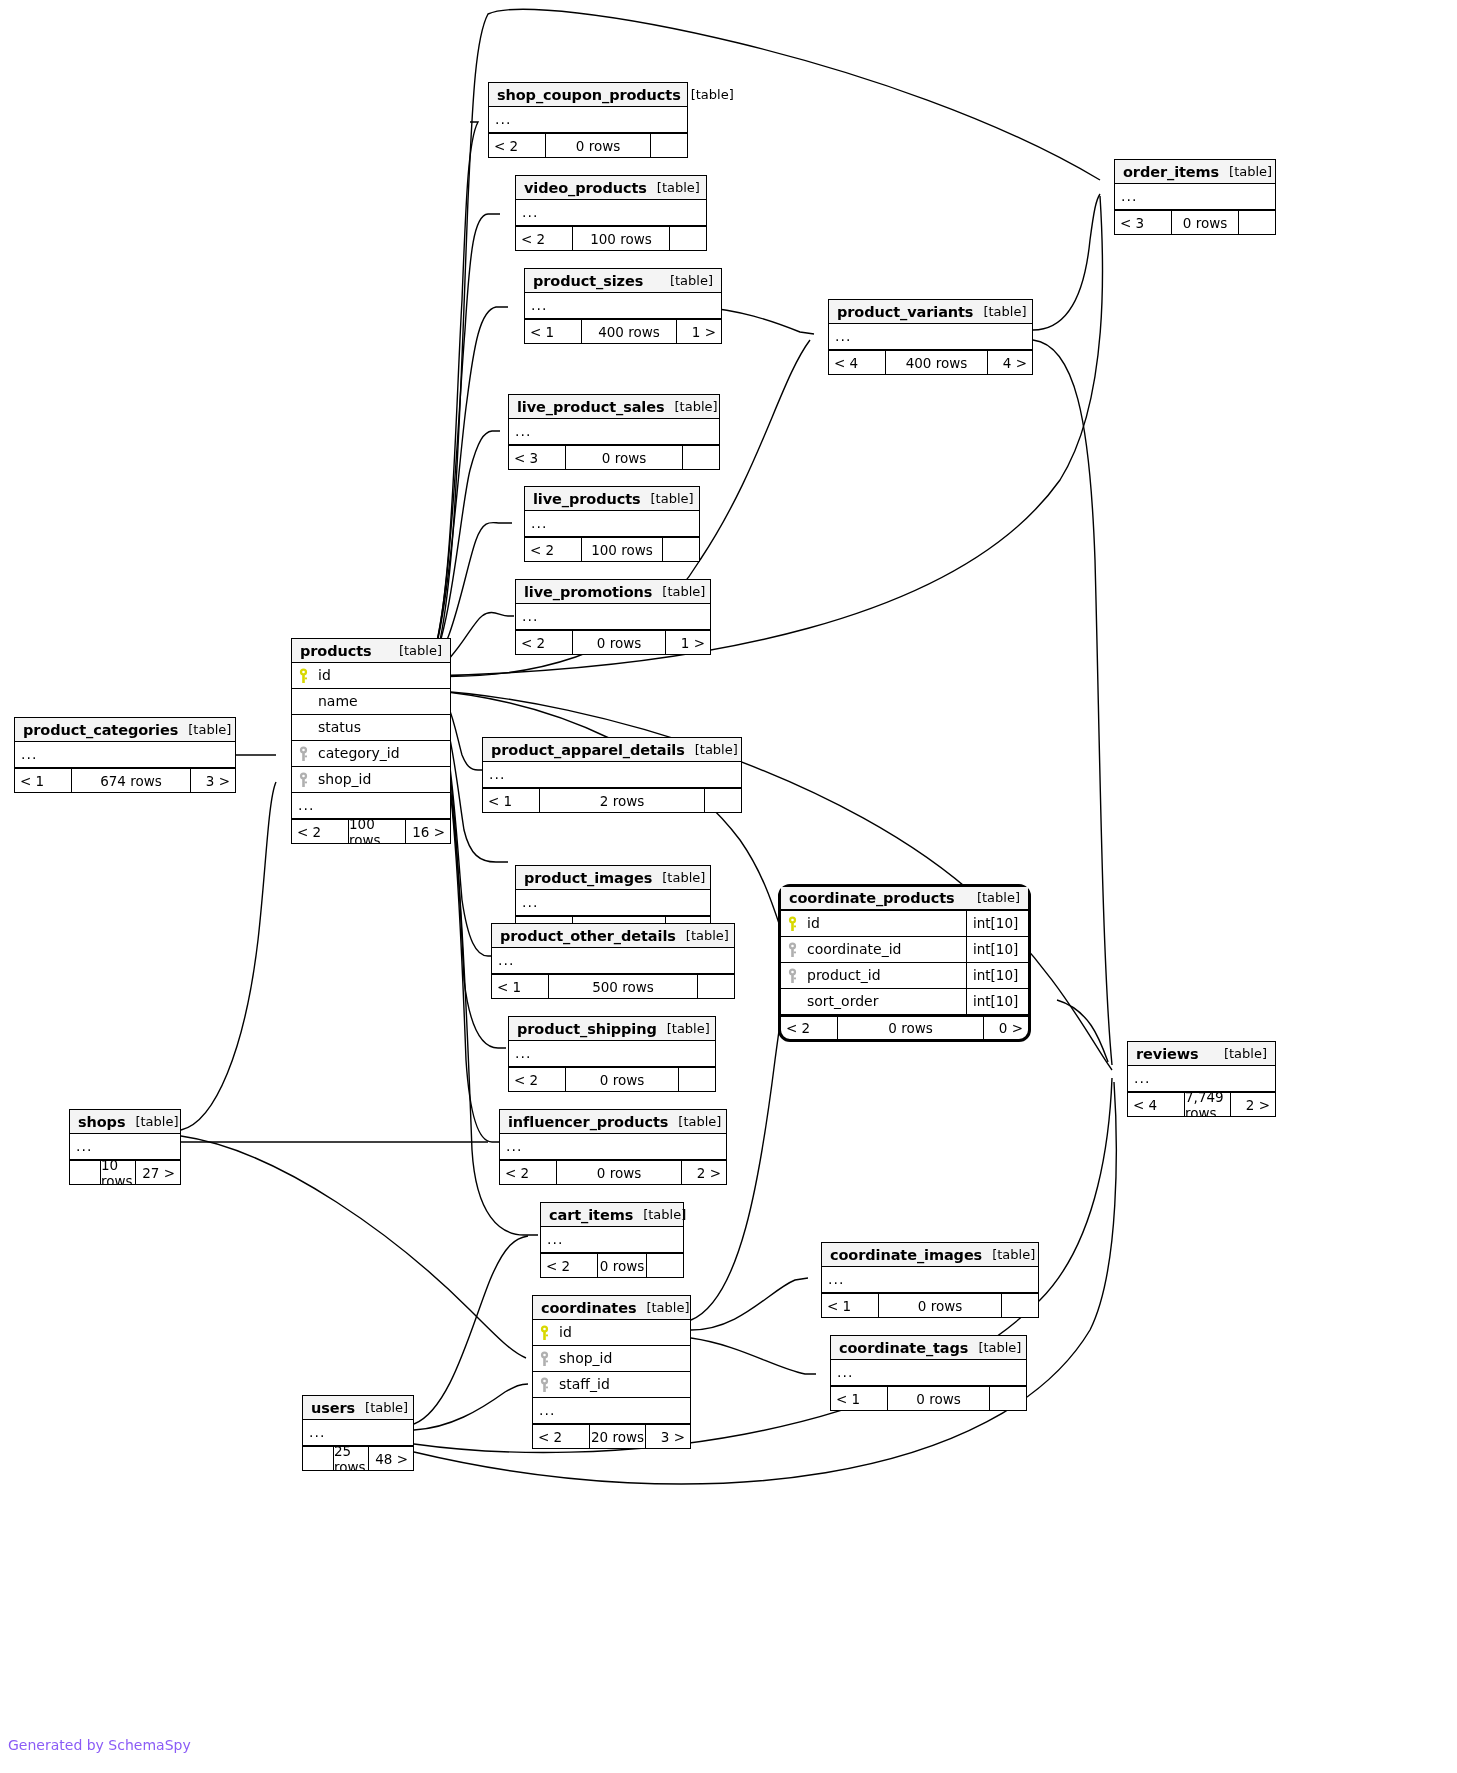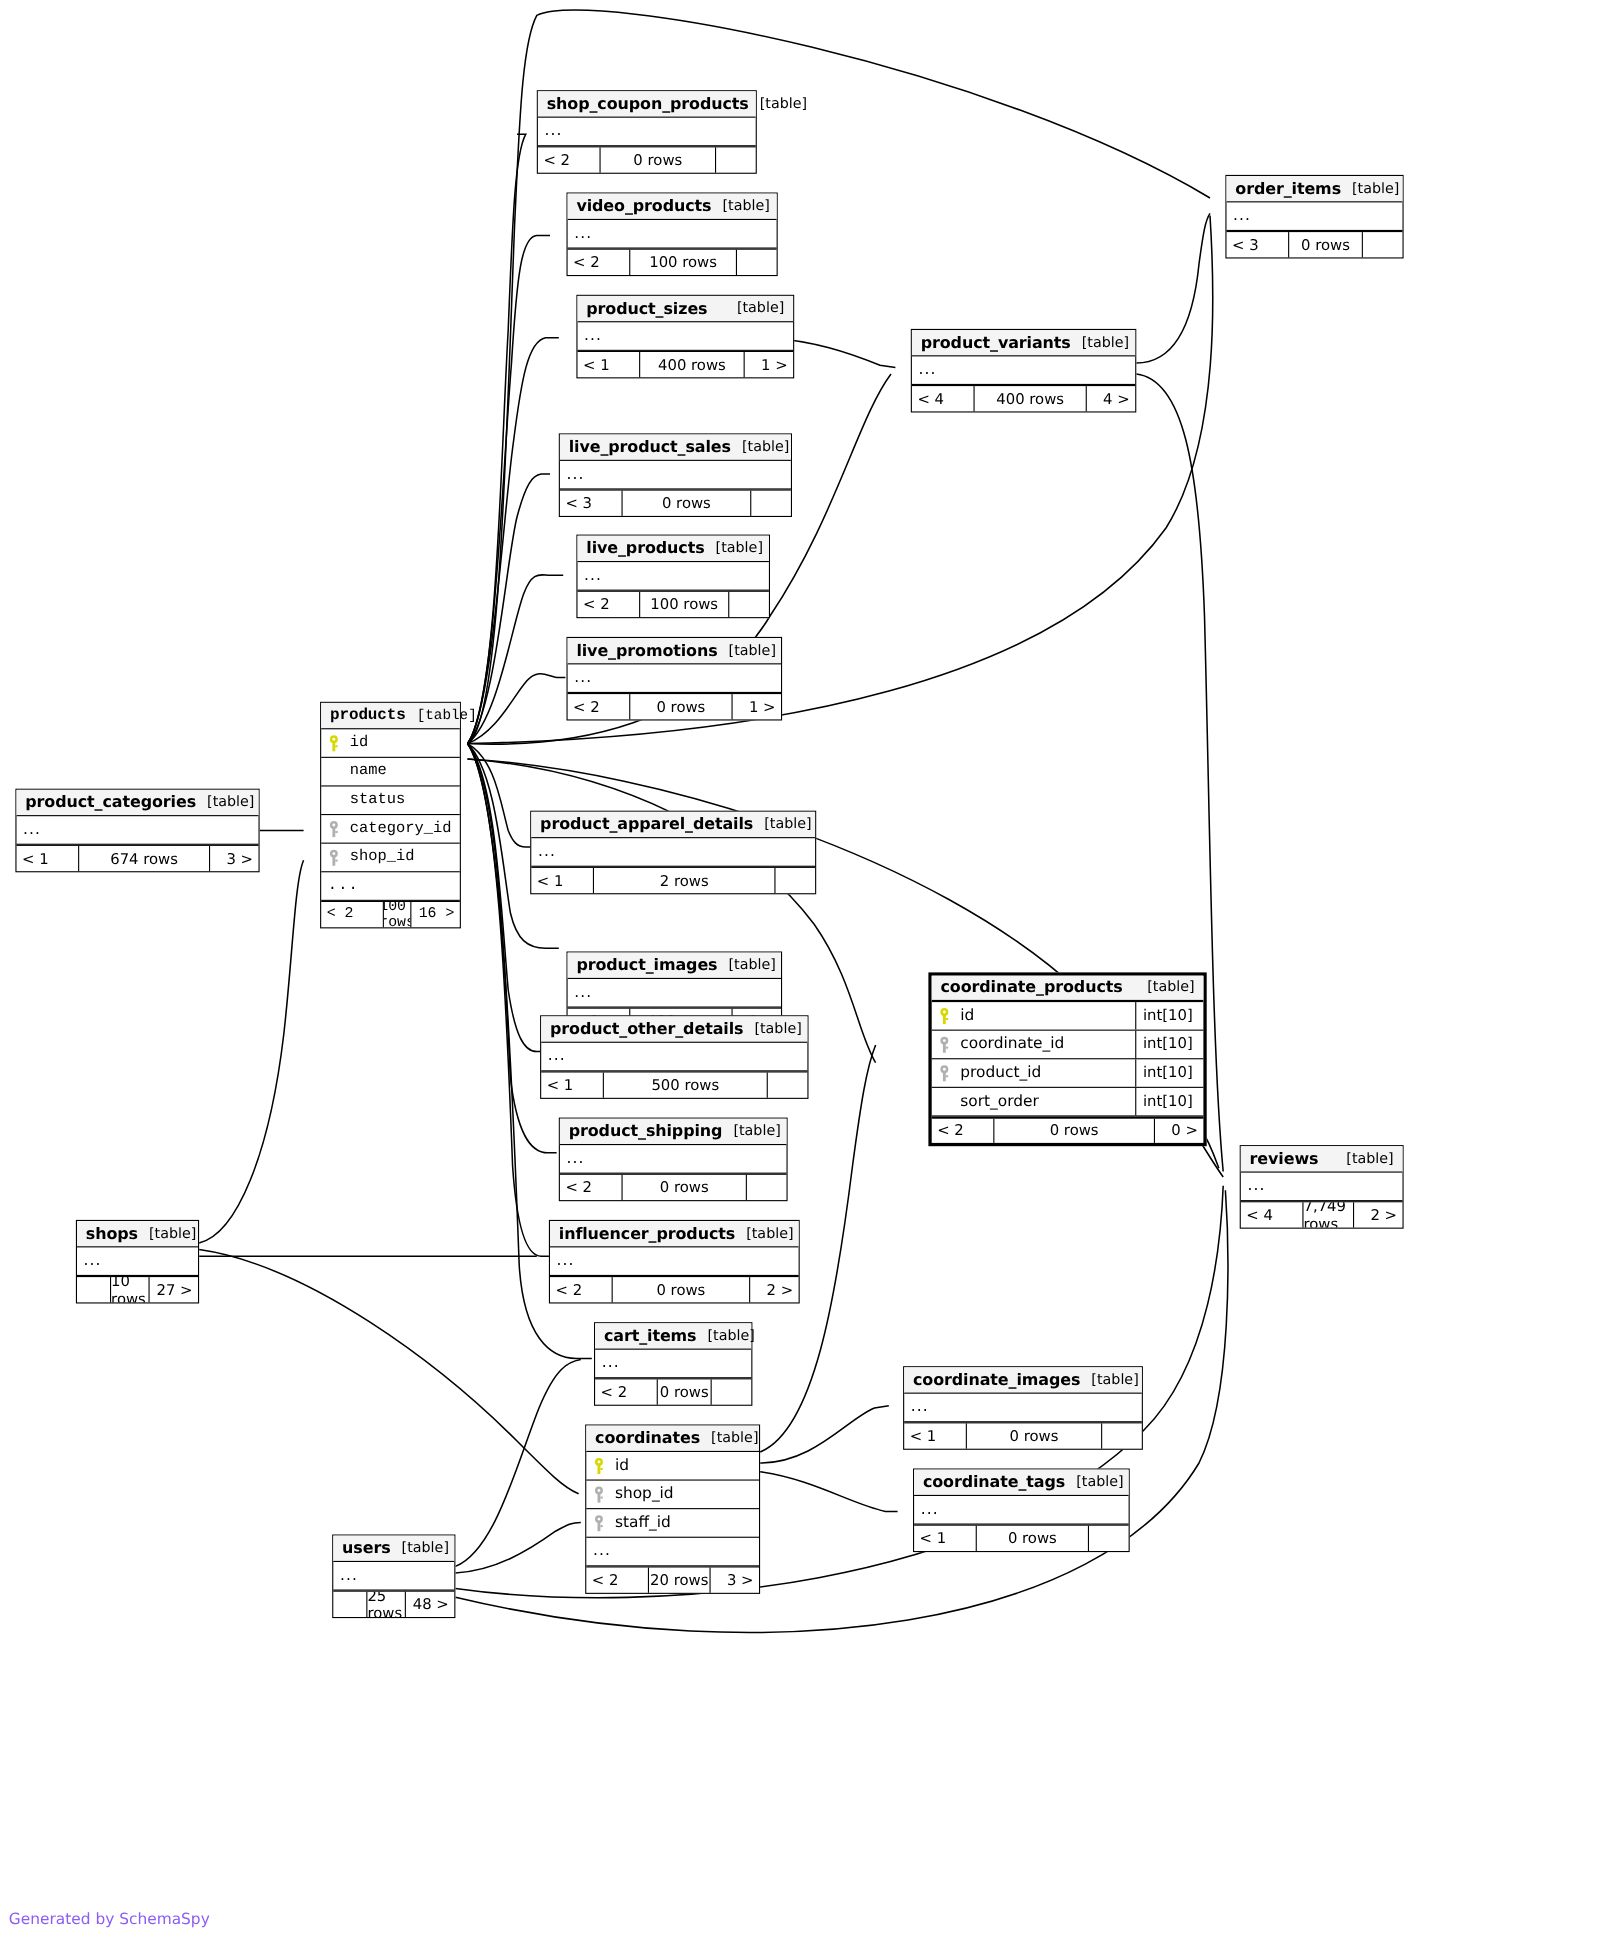--- a/index.html
+++ b/index.html
@@ -301,21 +301,21 @@
           <span class="tname">live_promotions</span>
           <span class="ttype">[table]</span>
         </div>
         <div class="row ellipsis">...</div>
         <div class="foot">
           <div class="fl" style="width:56px">&lt; 2</div>
           <div class="fc">0 rows</div>
           <div class="fr" style="width:44px">1 &gt;</div>
         </div>
       </div>
-      <div class="node" style="left: 291px; top: 638px; width: 128px; font-family: Liberation Mono, monospace;">
+      <div class="node" style="left: 291px; top: 638px; width: 160px;">
         <div class="hdr">
           <span class="tname">products</span>
           <span class="ttype">[table]</span>
         </div>
         <div class="row">
           <span class="keycell">
             <svg class="keyicon" width="11" height="16" viewBox="0 0 11 16" xmlns="http://www.w3.org/2000/svg">
               <circle cx="5.5" cy="4" r="3.6" fill="#d8d800"></circle>
               <circle cx="5.5" cy="4" r="1.3" fill="#ffffff"></circle>
               <rect x="4.2" y="6" width="2.6" height="9" fill="#d8d800"></rect>
@@ -390,21 +390,21 @@
           <span class="tname">product_images</span>
           <span class="ttype">[table]</span>
         </div>
         <div class="row ellipsis">...</div>
         <div class="foot">
           <div class="fl" style="width:56px">&lt; 1</div>
           <div class="fc">400 rows</div>
           <div class="fr" style="width:44px">1 &gt;</div>
         </div>
       </div>
-      <div class="node emph" style="left: 844px; top: 884px; width: 253px;">
+      <div class="node emph" style="left: 778px; top: 884px; width: 253px; border-radius: 12px;">
         <div class="hdr">
           <span class="tname">coordinate_products</span>
           <span class="ttype">[table]</span>
         </div>
         <div class="row">
           <span class="keycell">
             <svg class="keyicon" width="11" height="16" viewBox="0 0 11 16" xmlns="http://www.w3.org/2000/svg">
               <circle cx="5.5" cy="4" r="3.6" fill="#d8d800"></circle>
               <circle cx="5.5" cy="4" r="1.3" fill="#ffffff"></circle>
               <rect x="4.2" y="6" width="2.6" height="9" fill="#d8d800"></rect>

